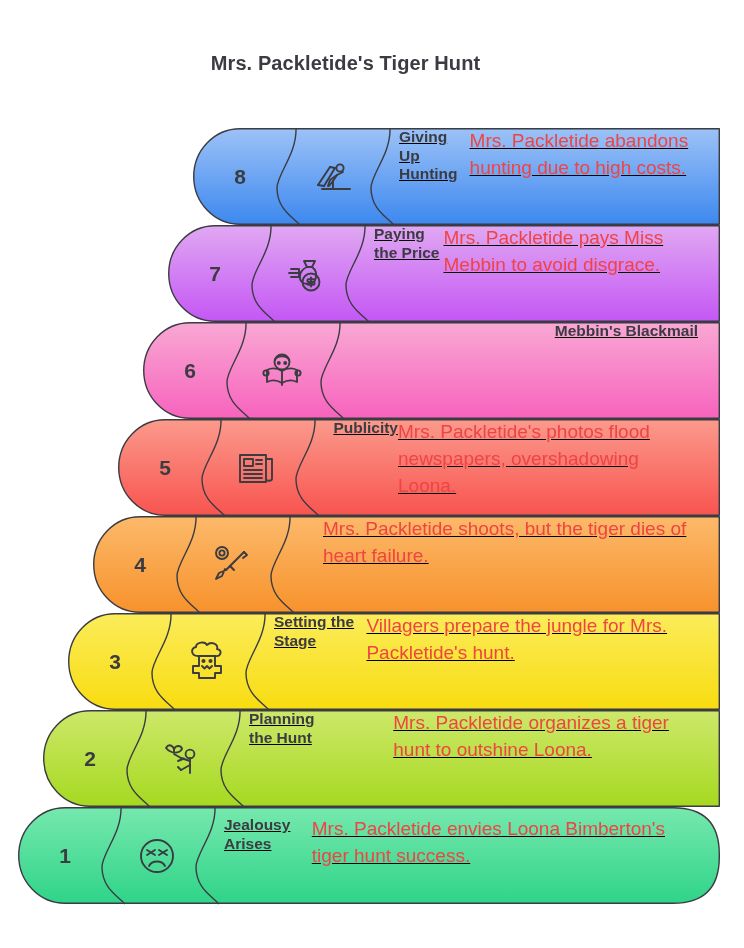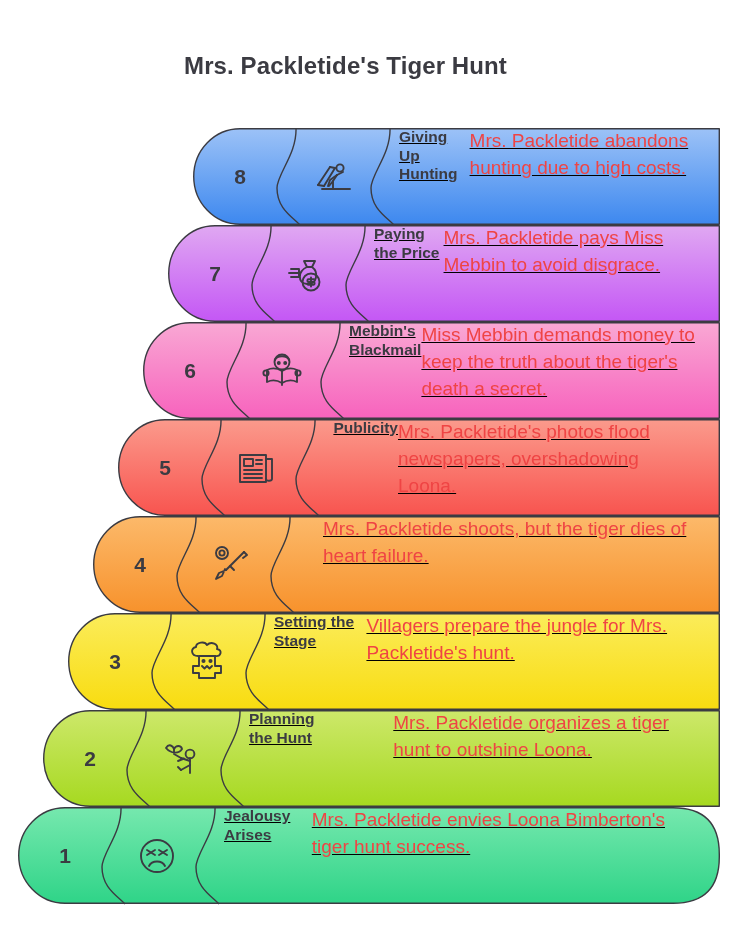--- a/index.html
+++ b/index.html
@@ -15,21 +15,21 @@
     position: relative;
   }
 
   
   #page-title {
     position: absolute;
     top: 52px;
     left: 0;
     width: 691px;
     text-align: center;
-    font-size: 24px;
+    font-size: 20px;
     font-weight: bold;
     color: #3b3b42;
     letter-spacing: 0.1px;
   }
 
   
   #staircase {
     position: absolute;
     top: 128px;
     left: 0;
@@ -204,21 +204,20 @@
             <circle cx="25.2" cy="14" r="1"></circle>
             <path d="M22 22 L22 36"></path>
             <path d="M22 22 C17 19 11 19 7 21 L7 33 C11 31 17 31 22 34"></path>
             <path d="M22 22 C27 19 33 19 37 21 L37 33 C33 31 27 31 22 34"></path>
             <circle cx="6" cy="24" r="2.6"></circle>
             <circle cx="38" cy="24" r="2.6"></circle>
           </svg>
         </div>
         <div class="step-text" style="left: 202px;">
           <div class="step-title">Mebbin's Blackmail</div>
-          <div class="step-desc" style="max-width: 300px;">Miss Mebbin demands money to keep the truth about the tiger's death a secret.</div>
         </div>
       </div>
     </div>
     <div class="step" style="left: 118px; top: 291px; width: 602px;">
       <svg class="step-svg" width="602" height="103" viewBox="0 0 602 103">
         <defs>
           <linearGradient id="grad3" x1="0" y1="0" x2="0" y2="1">
             <stop offset="0%" stop-color="#fb9a8c"></stop>
             <stop offset="100%" stop-color="#f8544f"></stop>
           </linearGradient>
@@ -355,19 +354,19 @@
         <div class="step-icon" style="left: 92px;">
           <svg width="44" height="44" viewBox="0 0 44 44" fill="none" stroke="#3b3b42" stroke-width="1.9" stroke-linecap="round" stroke-linejoin="round">
             <circle cx="22" cy="22" r="16"></circle>
             <path d="M12 16 L20 21"></path>
             <path d="M20 16 L12 21"></path>
             <path d="M24 16 L32 21"></path>
             <path d="M32 16 L24 21"></path>
             <path d="M14 32 C17 26 27 26 30 32"></path>
           </svg>
         </div>
-        <div class="step-text" style="left: 202px;">
+        <div class="step-text" style="left: 202px; margin-top: 9px;">
           <div class="step-title">Jealousy Arises</div>
           <div class="step-desc" style="max-width: 420px;">Mrs. Packletide envies Loona Bimberton's tiger hunt success.</div>
         </div>
       </div>
     </div>
   </div>
 
 </body></html>

